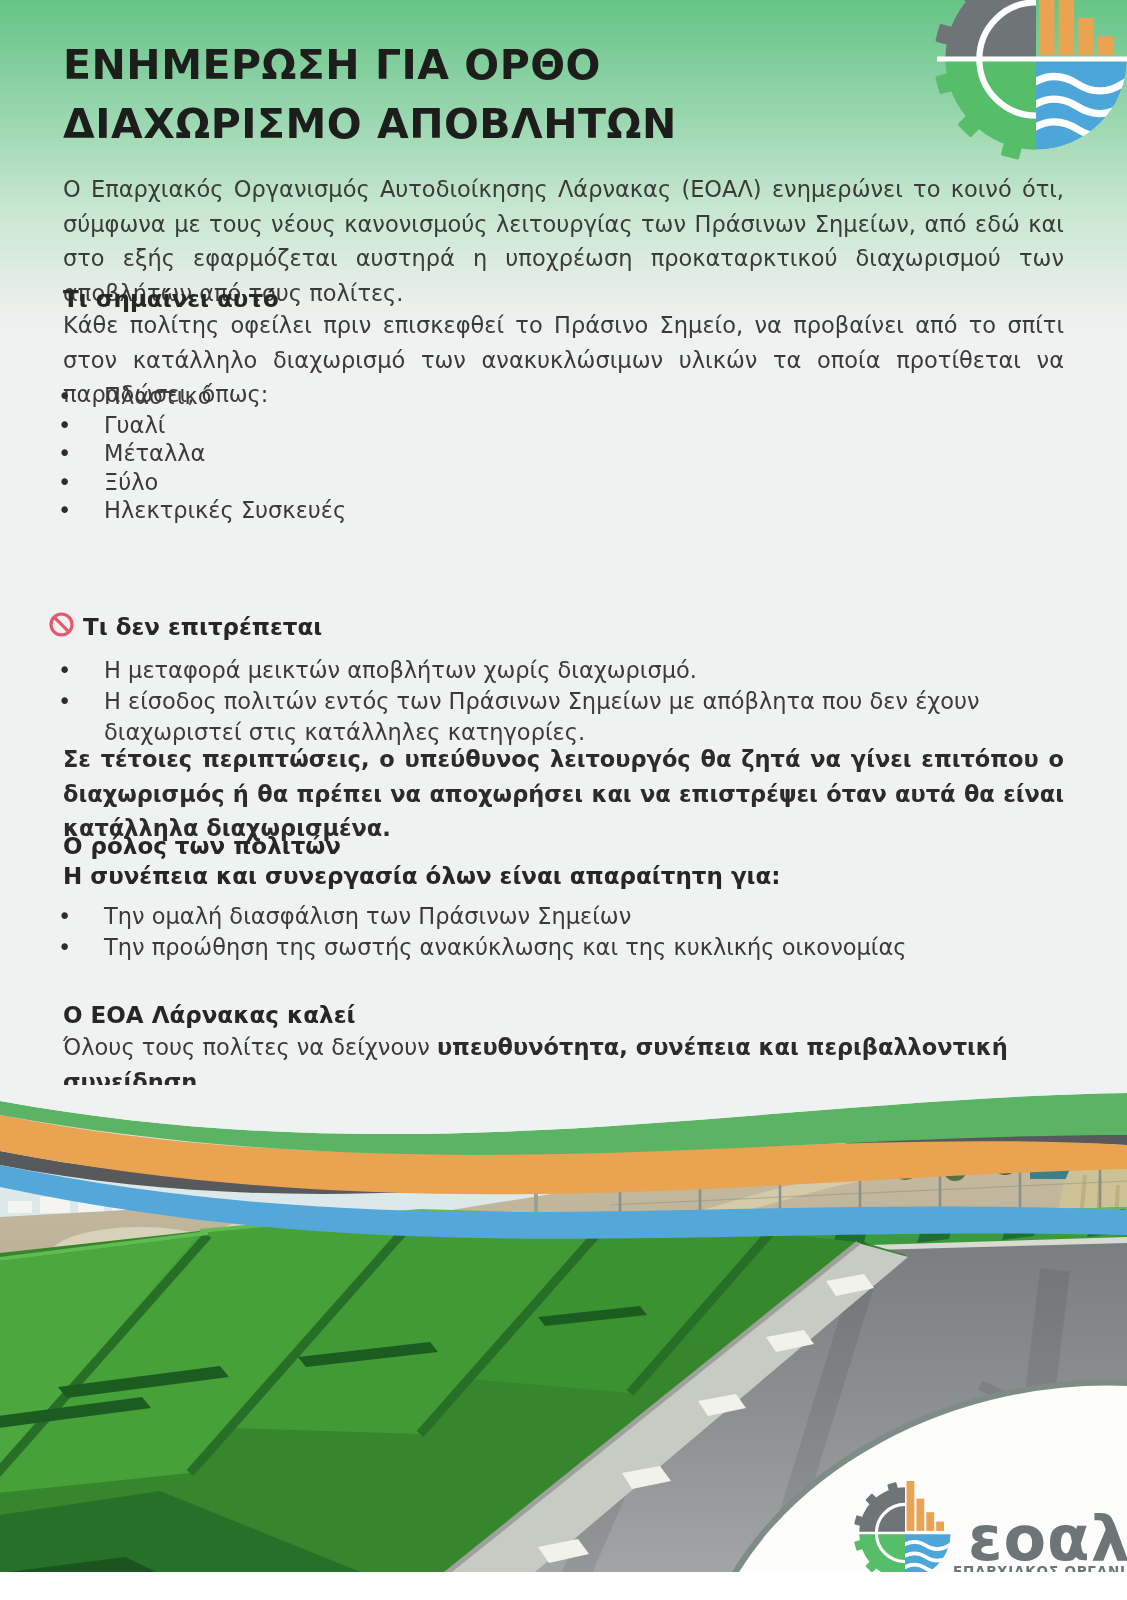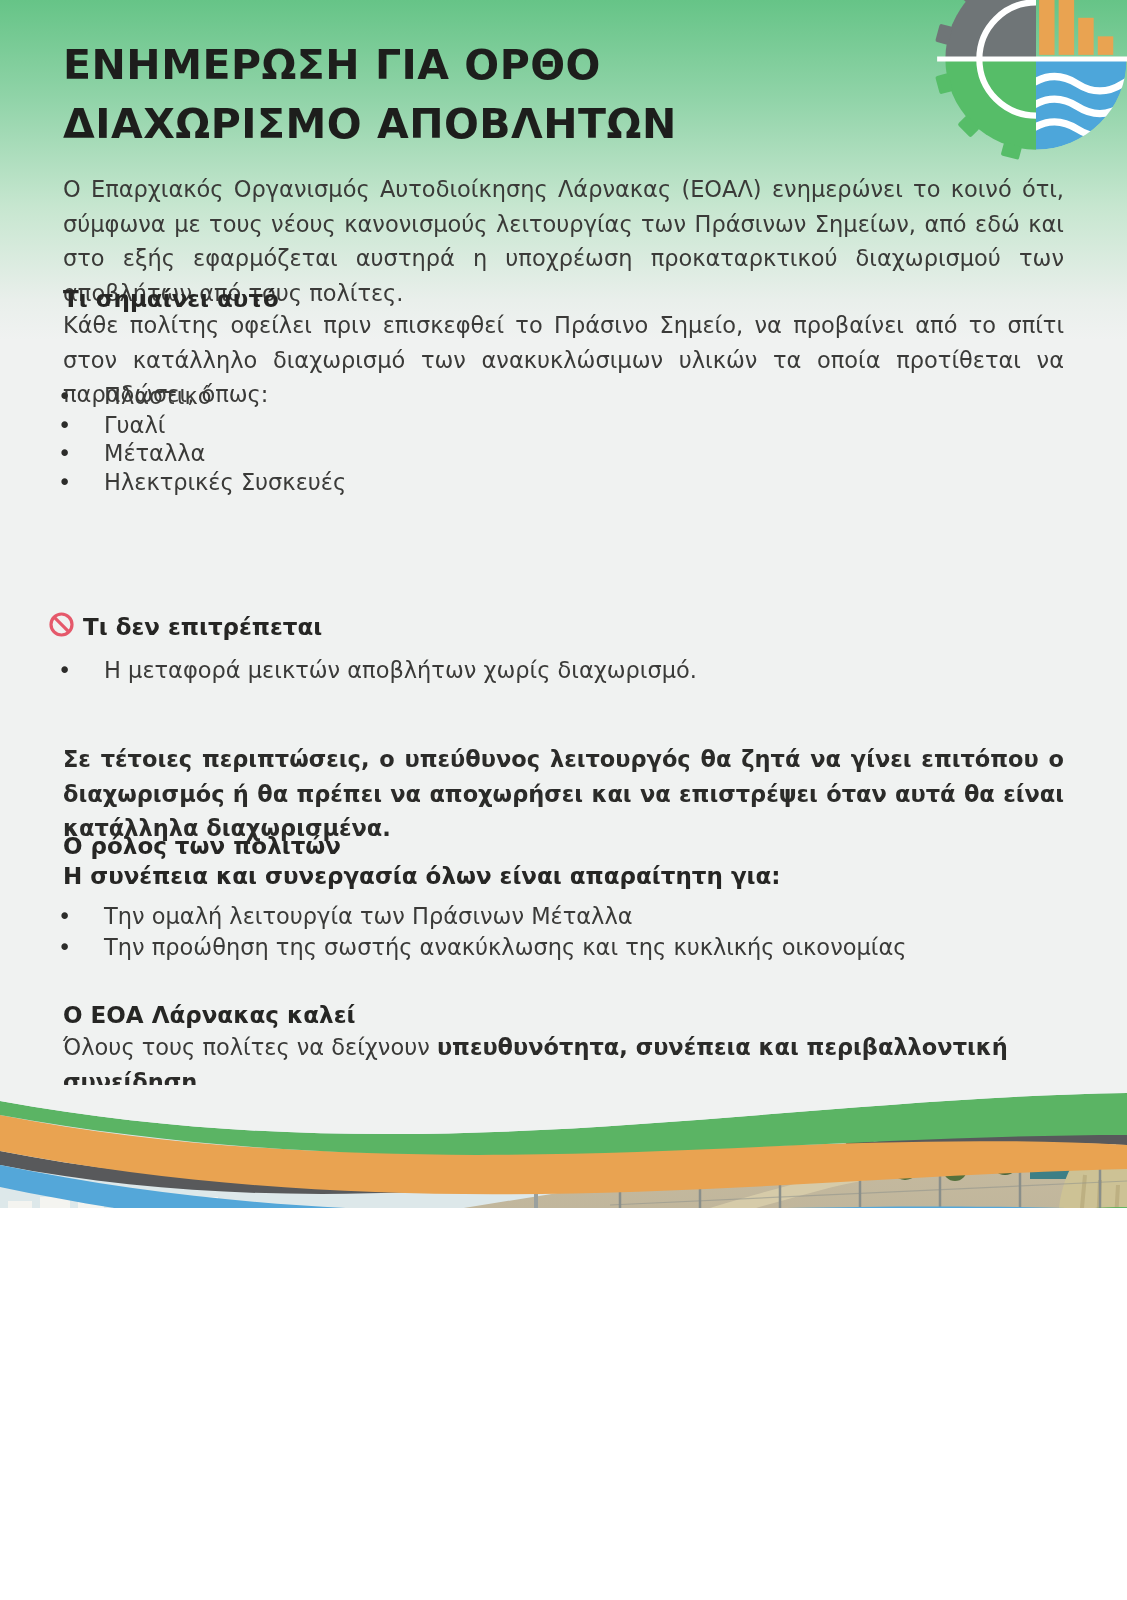--- a/index.html
+++ b/index.html
@@ -1,17 +1,17 @@
 <!DOCTYPE html>
 <html><head>
 <meta charset="utf-8">
 <style>
   html,body{margin:0;padding:0;background:#ffffff;}
   .page{
-    position:relative;width:1127px;height:1208px;margin:0 auto;overflow:hidden;
+    position:relative;width:1127px;height:1572px;margin:0 auto;overflow:hidden;
     font-family:"DejaVu Sans","Liberation Sans",sans-serif;
     background:linear-gradient(to bottom,#66c487 0px,#8fd3a7 95px,#c6e6cf 205px,#e9efeb 300px,#f0f2f1 340px,#f0f2f1 100%);
     color:#3a3a38;
   }
   .content{position:absolute;left:63px;top:0;width:1001px;}
   .blk{position:absolute;left:0;width:1001px;}
   h1{
     margin:0;font-size:41px;line-height:59px;font-weight:800;color:#1d1e1c;letter-spacing:.5px;
   }
   .p{font-size:22.5px;line-height:34.5px;text-align:justify;color:#3a3a38;margin:0;}
@@ -94,55 +94,57 @@
 
     <div class="blk" style="top:308px">
       <p class="p">Κάθε πολίτης οφείλει πριν επισκεφθεί το Πράσινο Σημείο, να προβαίνει από το σπίτι στον κατάλληλο διαχωρισμό των ανακυκλώσιμων υλικών τα οποία προτίθεται να παραδώσει, όπως:</p>
     </div>
 
     <div class="blk" style="top:374px">
       <ul class="list-tight">
         <li>Πλαστικό</li>
         <li>Γυαλί</li>
         <li>Μέταλλα</li>
+        <li>Ξύλο</li>
         <li>Ηλεκτρικές Συσκευές</li>
       </ul>
     </div>
 
     <div class="blk" style="top:612px">
       <div class="h2row">
         <svg class="no-icon" width="25" height="25" viewBox="0 0 25 25">
           <circle cx="12.5" cy="12.5" r="10.5" fill="none" stroke="#e5596b" stroke-width="3.2"></circle>
           <line x1="5.4" y1="5.4" x2="19.6" y2="19.6" stroke="#e5596b" stroke-width="3.2"></line>
         </svg>
         <span class="h2">Τι δεν επιτρέπεται</span>
       </div>
     </div>
 
     <div class="blk" style="top:647px">
       <ul class="list-med">
         <li>Η μεταφορά μεικτών αποβλήτων χωρίς διαχωρισμό.</li>
+        <li>Η είσοδος πολιτών εντός των Πράσινων Σημείων με απόβλητα που δεν έχουν διαχωριστεί στις κατάλληλες κατηγορίες.</li>
       </ul>
     </div>
 
     <div class="blk" style="top:742px">
       <p class="p warn">Σε τέτοιες περιπτώσεις, ο υπεύθυνος λειτουργός θα ζητά να γίνει επιτόπου ο διαχωρισμός ή θα πρέπει να αποχωρήσει και να επιστρέψει όταν αυτά θα είναι κατάλληλα διαχωρισμένα.</p>
     </div>
 
     <div class="blk" style="top:831px">
       <p class="h2">Ο ρόλος των πολιτών</p>
     </div>
 
     <div class="blk" style="top:861px">
       <p class="h2">Η συνέπεια και συνεργασία όλων είναι απαραίτητη για:</p>
     </div>
 
     <div class="blk" style="top:893px">
       <ul class="list-med">
-        <li>Την ομαλή λειτουργία των Πράσινων Μέταλλα</li>
+        <li>Την ομαλή διασφάλιση των Πράσινων Σημείων</li>
         <li>Την προώθηση της σωστής ανακύκλωσης και της κυκλικής οικονομίας</li>
       </ul>
     </div>
 
     <div class="blk" style="top:1000px">
       <p class="h2">Ο ΕΟΑ Λάρνακας καλεί</p>
     </div>
 
     <div class="blk" style="top:1030px">
       <p class="p" style="text-align:left;line-height:35px">

